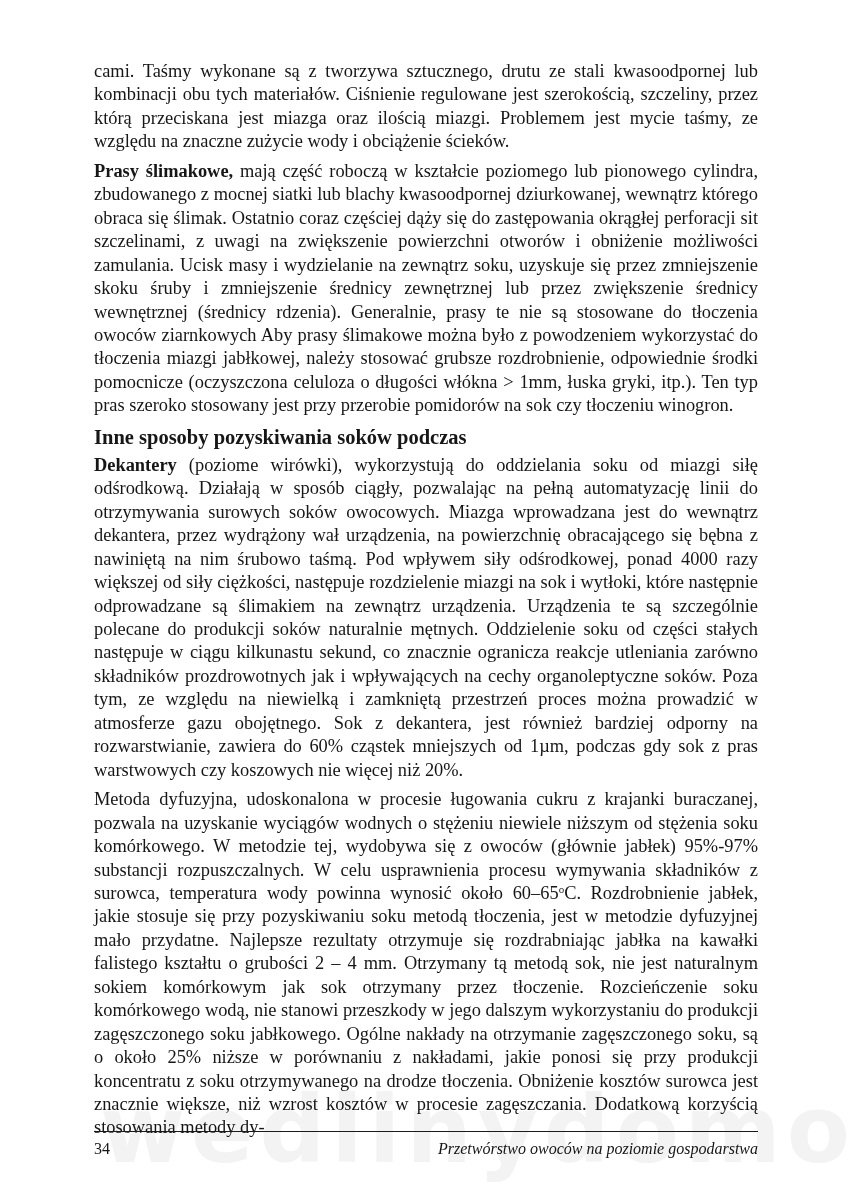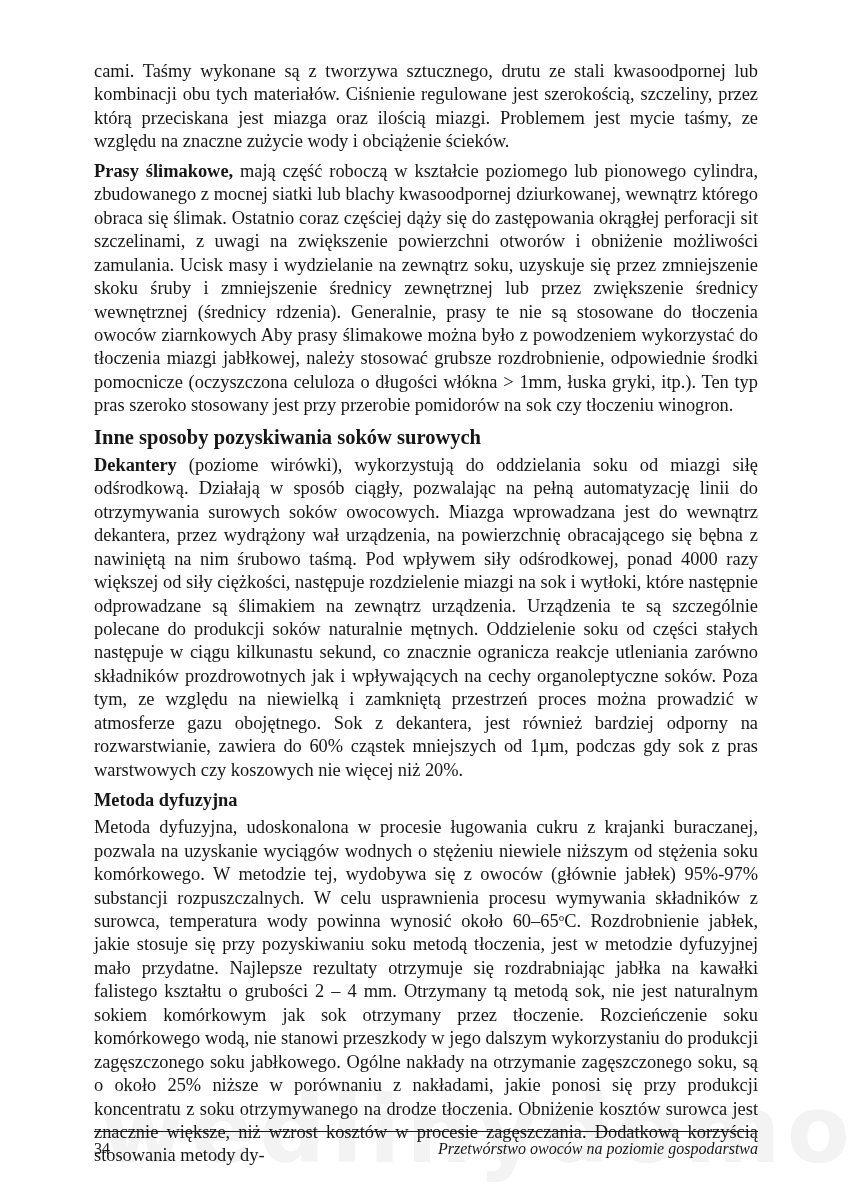--- a/index.html
+++ b/index.html
@@ -107,27 +107,26 @@
 <div class="page">
 
   <p class="para">
     <span>cami. Taśmy wykonane są z tworzywa sztucznego, drutu ze stali kwasoodpornej lub kombinacji obu tych materiałów. Ciśnienie regulowane jest szerokością, szczeliny, przez którą przeciskana jest miazga oraz ilością miazgi. Problemem jest mycie taśmy, ze względu na znaczne zużycie wody i obciążenie ścieków.</span>
   </p>
 
   <p class="para">
     <b>Prasy ślimakowe,</b><span> mają część roboczą w kształcie poziomego lub pionowego cy­lindra, zbudowanego z mocnej siatki lub blachy kwasoodpornej dziurkowanej, we­wnątrz którego obraca się ślimak. Ostatnio coraz częściej dąży się do zastępowania okrągłej perforacji sit szczelinami, z uwagi na zwiększenie powierzchni otworów i obniżenie możliwości zamulania. Ucisk masy i wydzielanie na zewnątrz soku, uzy­skuje się przez zmniejszenie skoku śruby i zmniejszenie średnicy zewnętrznej lub przez zwiększenie średnicy wewnętrznej (średnicy rdzenia). Generalnie, prasy te nie są stosowane do tłoczenia owoców ziarnkowych Aby prasy ślimakowe można było z powodzeniem wykorzystać do tłoczenia miazgi jabłkowej, należy stosować grub­sze rozdrobnienie, odpowiednie środki pomocnicze (oczyszczona celuloza o długości włókna &gt; 1mm, łuska gryki, itp.). Ten typ pras szeroko stosowany jest przy przerobie pomidorów na sok czy tłoczeniu winogron.</span>
   </p>
 
-  <h2 class="h-section">Inne sposoby pozyskiwania soków surowych</h2>
+  <h2 class="h-section">Inne sposoby pozyskiwania soków podczas</h2>
 
   <p class="para">
     <b>Dekantery</b><span> (poziome wirówki), wykorzystują do oddzielania soku od miazgi siłę odśrodkową. Działają w sposób ciągły, pozwalając na pełną automatyzację linii do otrzymywania surowych soków owocowych. Miazga wprowadzana jest do we­wnątrz dekantera, przez wydrążony wał urządzenia, na powierzchnię obracającego się bębna z nawiniętą na nim śrubowo taśmą. Pod wpływem siły odśrodkowej, ponad 4000 razy większej od siły ciężkości, następuje rozdzielenie miazgi na sok i wytłoki, które następnie odprowadzane są ślimakiem na zewnątrz urządzenia. Urządzenia te są szczególnie polecane do produkcji soków naturalnie mętnych. Oddzielenie soku od części stałych następuje w ciągu kilkunastu sekund, co znacznie ogranicza reakcje utleniania zarówno składników prozdrowotnych jak i wpływających na cechy orga­noleptyczne soków. Poza tym, ze względu na niewielką i zamkniętą przestrzeń pro­ces można prowadzić w atmosferze gazu obojętnego. Sok z dekantera, jest również bardziej odporny na rozwarstwianie, zawiera do 60% cząstek mniejszych od 1µm, podczas gdy sok z pras warstwowych czy koszowych nie więcej niż 20%.</span>
   </p>
 
-  <h3 class="h-sub">Metoda dyfuzyjna</h3>
 
   <p class="para">
     <span>Metoda dyfuzyjna, udoskonalona w procesie ługowania cukru z krajanki buracza­nej, pozwala na uzyskanie wyciągów wodnych o stężeniu niewiele niższym od stę­żenia soku komórkowego. W metodzie tej, wydobywa się z owoców (głównie ja­błek) 95%-97% substancji rozpuszczalnych. W celu usprawnienia procesu wymy­wania składników z surowca, temperatura wody powinna wynosić około 60–65</span><sup class="deg">o</sup><span>C. Rozdrobnienie jabłek, jakie stosuje się przy pozyskiwaniu soku metodą tłoczenia, jest w metodzie dyfuzyjnej mało przydatne. Najlepsze rezultaty otrzymuje się roz­drabniając jabłka na kawałki falistego kształtu o grubości 2 – 4 mm. Otrzymany tą metodą sok, nie jest naturalnym sokiem komórkowym jak sok otrzymany przez tłoczenie. Rozcieńczenie soku komórkowego wodą, nie stanowi przeszkody w jego dalszym wykorzystaniu do produkcji zagęszczonego soku jabłkowego. Ogólne na­kłady na otrzymanie zagęszczonego soku, są o około 25% niższe w porównaniu z nakładami, jakie ponosi się przy produkcji koncentratu z soku otrzymywanego na drodze tłoczenia. Obniżenie kosztów surowca jest znacznie większe, niż wzrost kosztów w procesie zagęszczania. Dodatkową korzyścią stosowania metody dy-</span>
   </p>
 
 </div>
 
 <div class="footer-rule"></div>
 
 <div class="footer">

